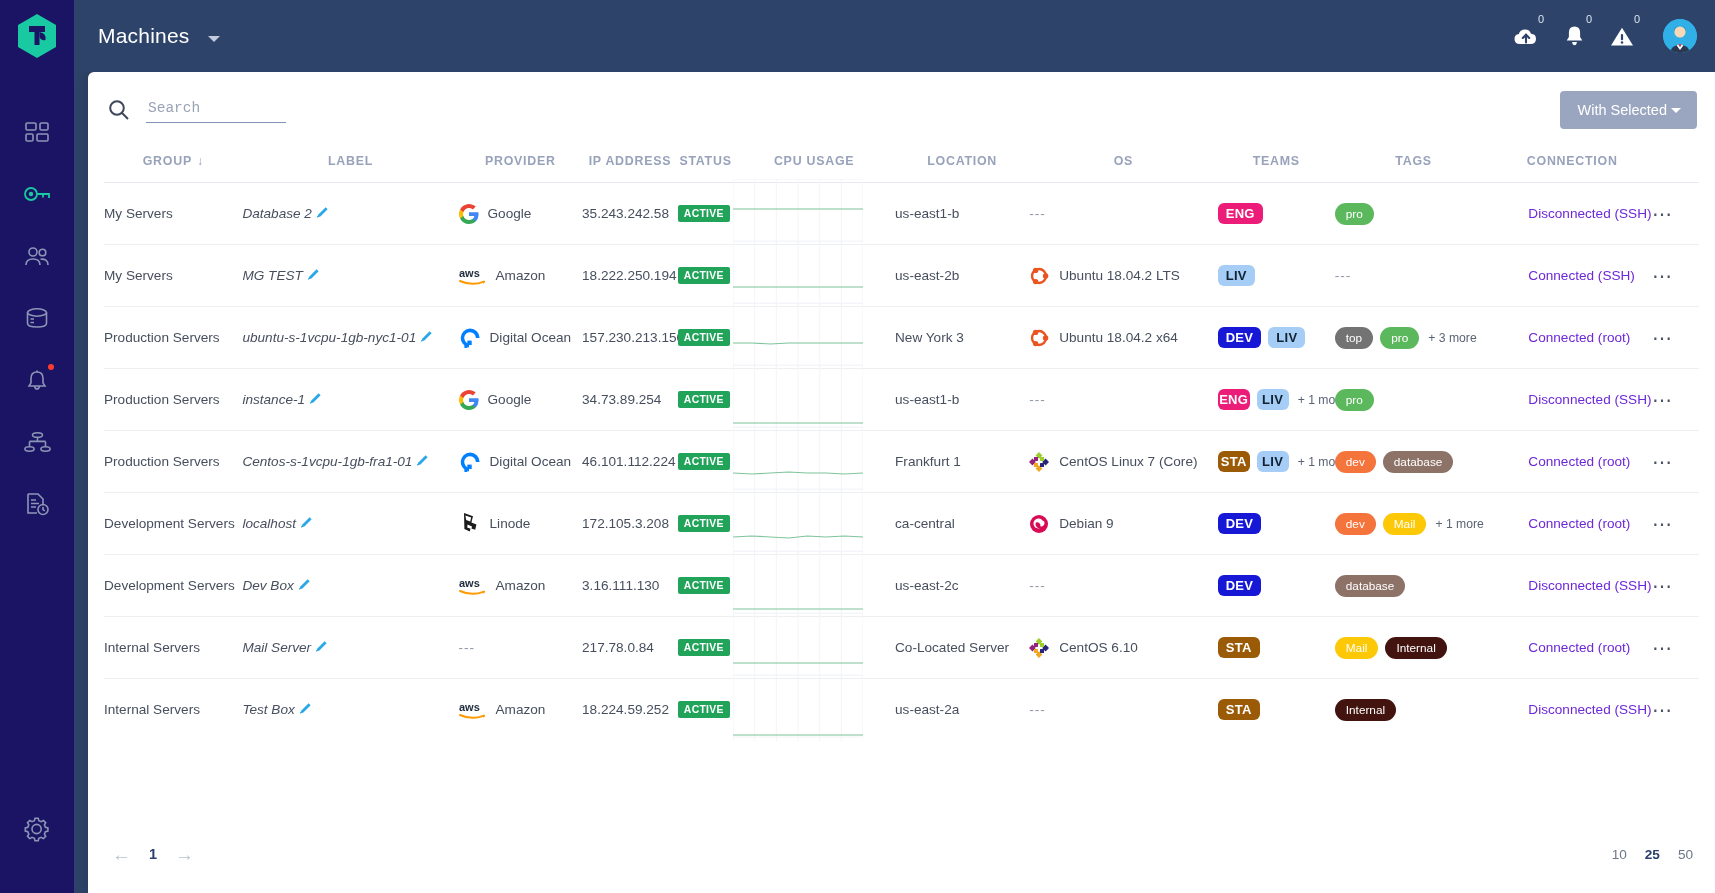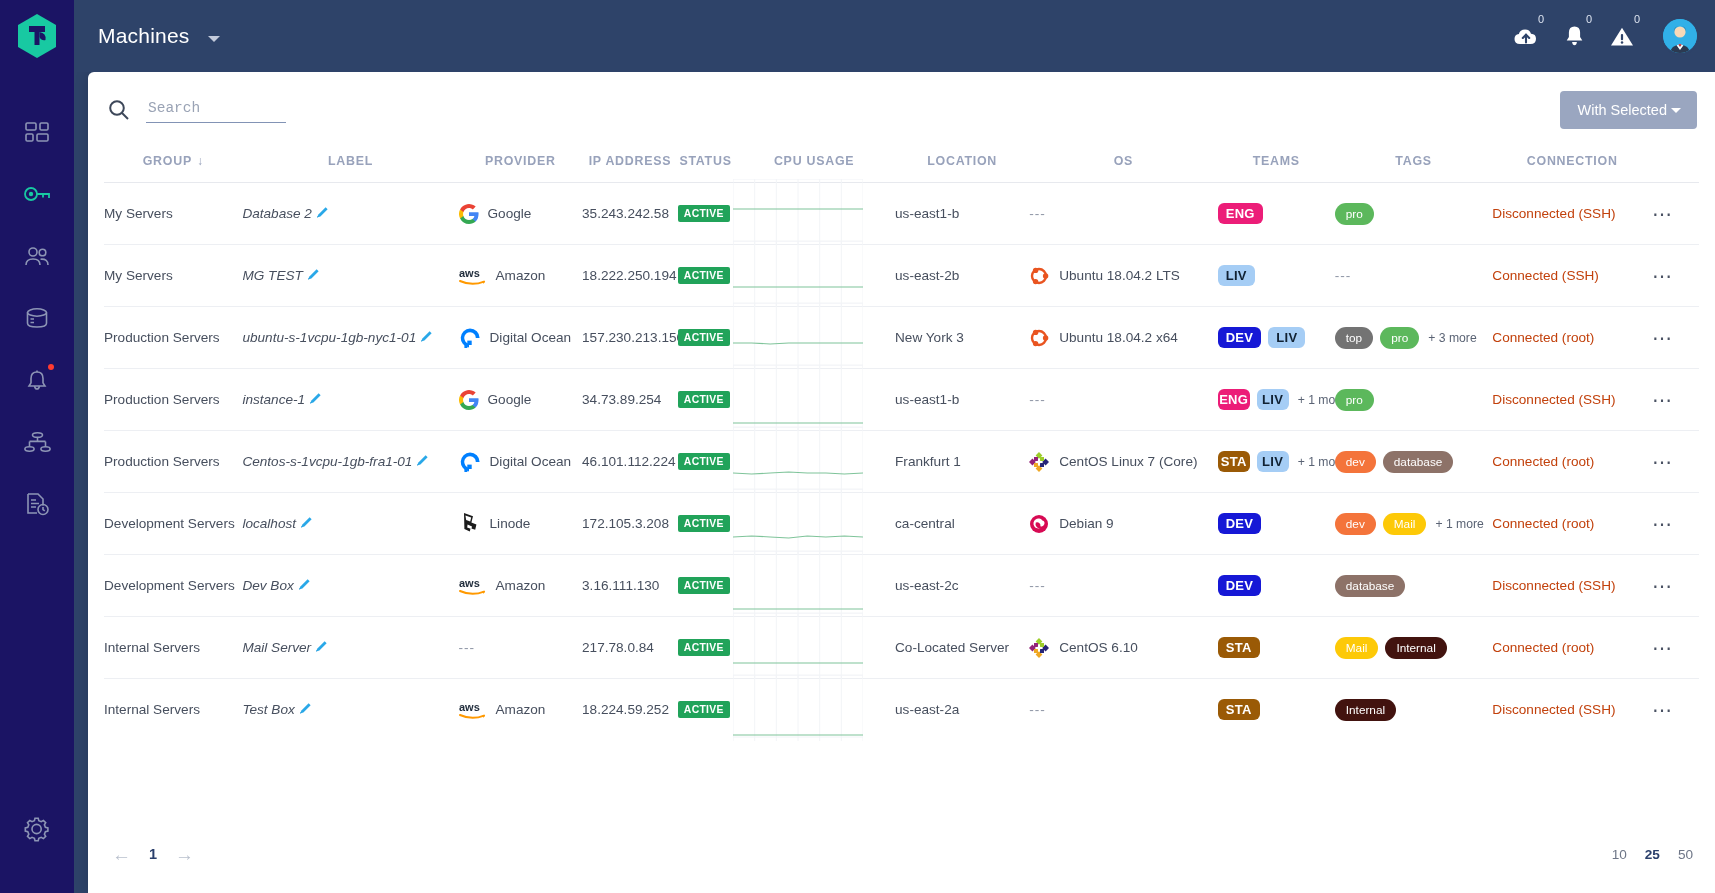--- a/index.html
+++ b/index.html
@@ -141,21 +141,21 @@
     min-width: 32px; height: 21px; padding: 0 8px; border-radius: 6px;
     font-size: 13px; font-weight: 700; color: #ffffff; letter-spacing: .3px;
   }
   .tag-pill {
     display: inline-flex; align-items: center; justify-content: center;
     height: 22px; padding: 0 11px; border-radius: 11px;
     font-size: 11.8px; color: #ffffff;
   }
   .more-txt { font-size: 12.2px; color: #5a6374; margin-left: 2px; }
 
-  .conn-txt { color: #c2410c; }
+  .conn-txt { color: #6d28d9; margin-left: 36px; }
   .kebab {
     color: #6b7governing; font-size: 20px; letter-spacing: 1.5px; color: #4a5263;
     cursor: pointer; user-select: none; line-height: 1;
   }
 
   
   .card-foot {
     height: 78px; flex: 0 0 78px; display: flex; align-items: center;
     padding: 0 22px 0 24px;
   }

